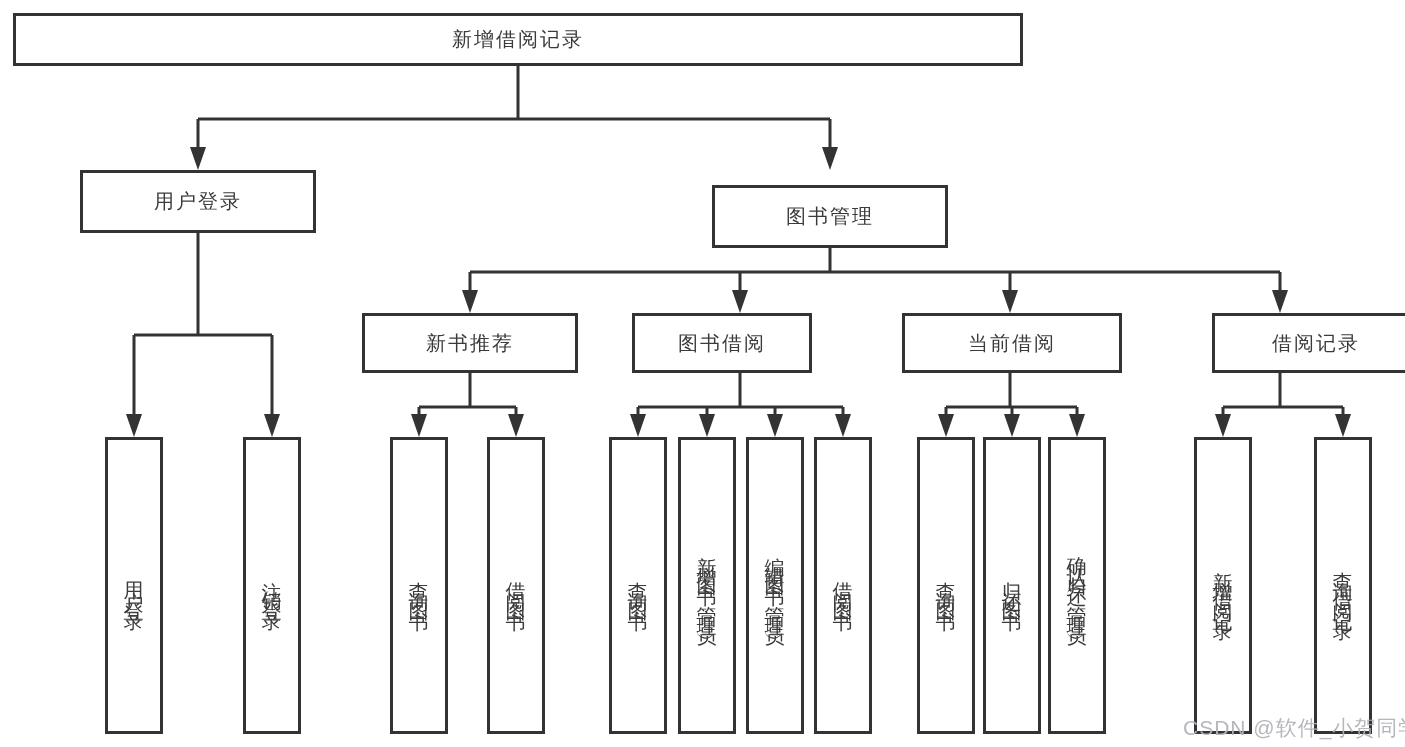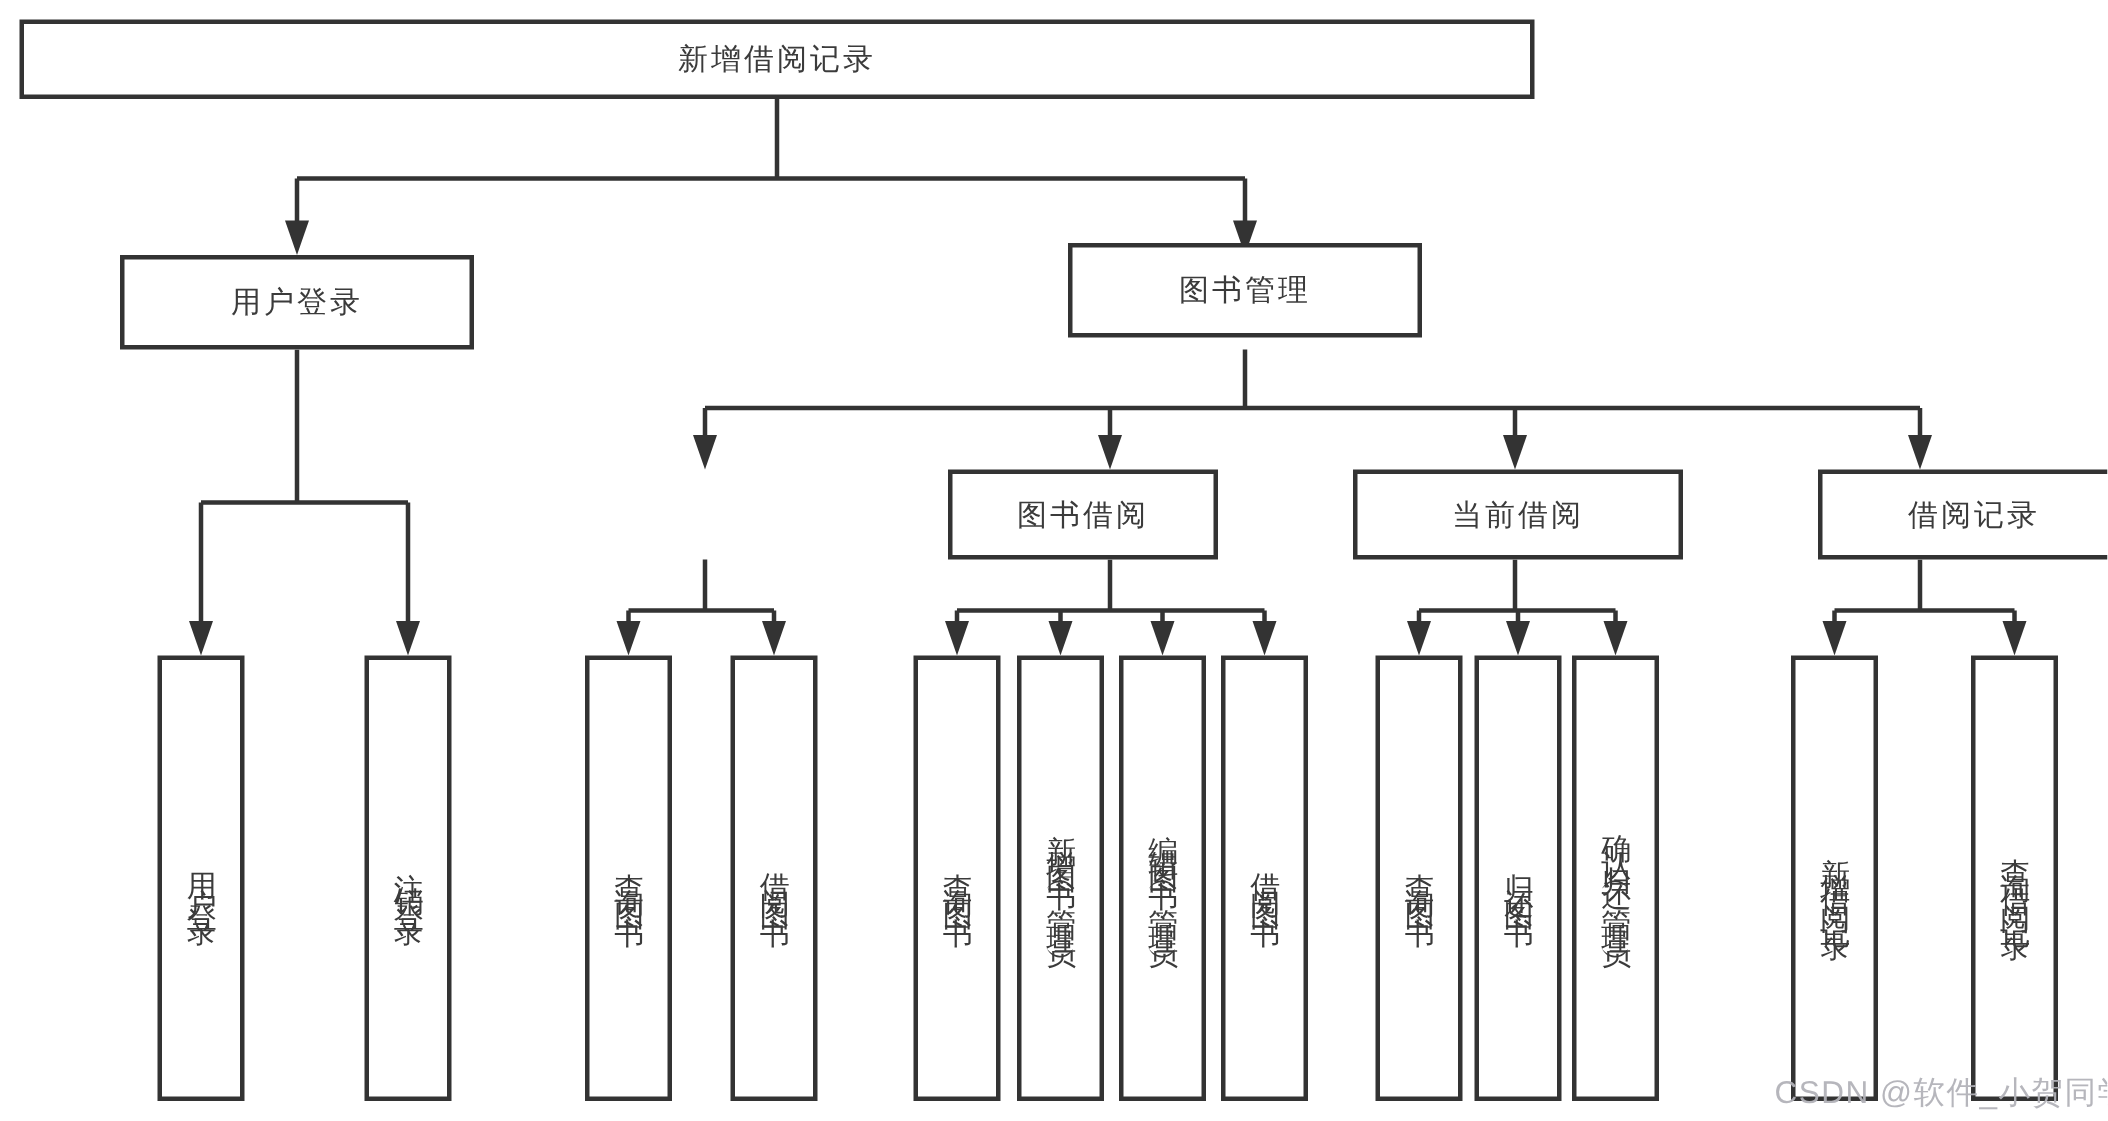--- a/index.html
+++ b/index.html
@@ -60,24 +60,27 @@
     </g>
   </svg>
 
   <div class="node h" style="left:13px;top:13px;width:1010px;height:53px">
     <span class="label">新增借阅记录</span>
   </div>
 
   <div class="node h" style="left:80px;top:170px;width:236px;height:63px">
     <span class="label">用户登录</span>
   </div>
-  <div class="node h" style="left:712px;top:162px;width:236px;height:63px">
+  <div class="node h" style="left:712px;top:185px;width:236px;height:63px">
     <span class="label">图书管理</span>
   </div>
 
+  <div class="node h" style="left:362px;top:313px;width:216px;height:60px">
+    <span class="label">新书推荐</span>
+  </div>
   <div class="node h" style="left:632px;top:313px;width:180px;height:60px">
     <span class="label">图书借阅</span>
   </div>
   <div class="node h" style="left:902px;top:313px;width:220px;height:60px">
     <span class="label">当前借阅</span>
   </div>
   <div class="node h" style="left:1212px;top:313px;width:208px;height:60px">
     <span class="label">借阅记录</span>
   </div>
 

